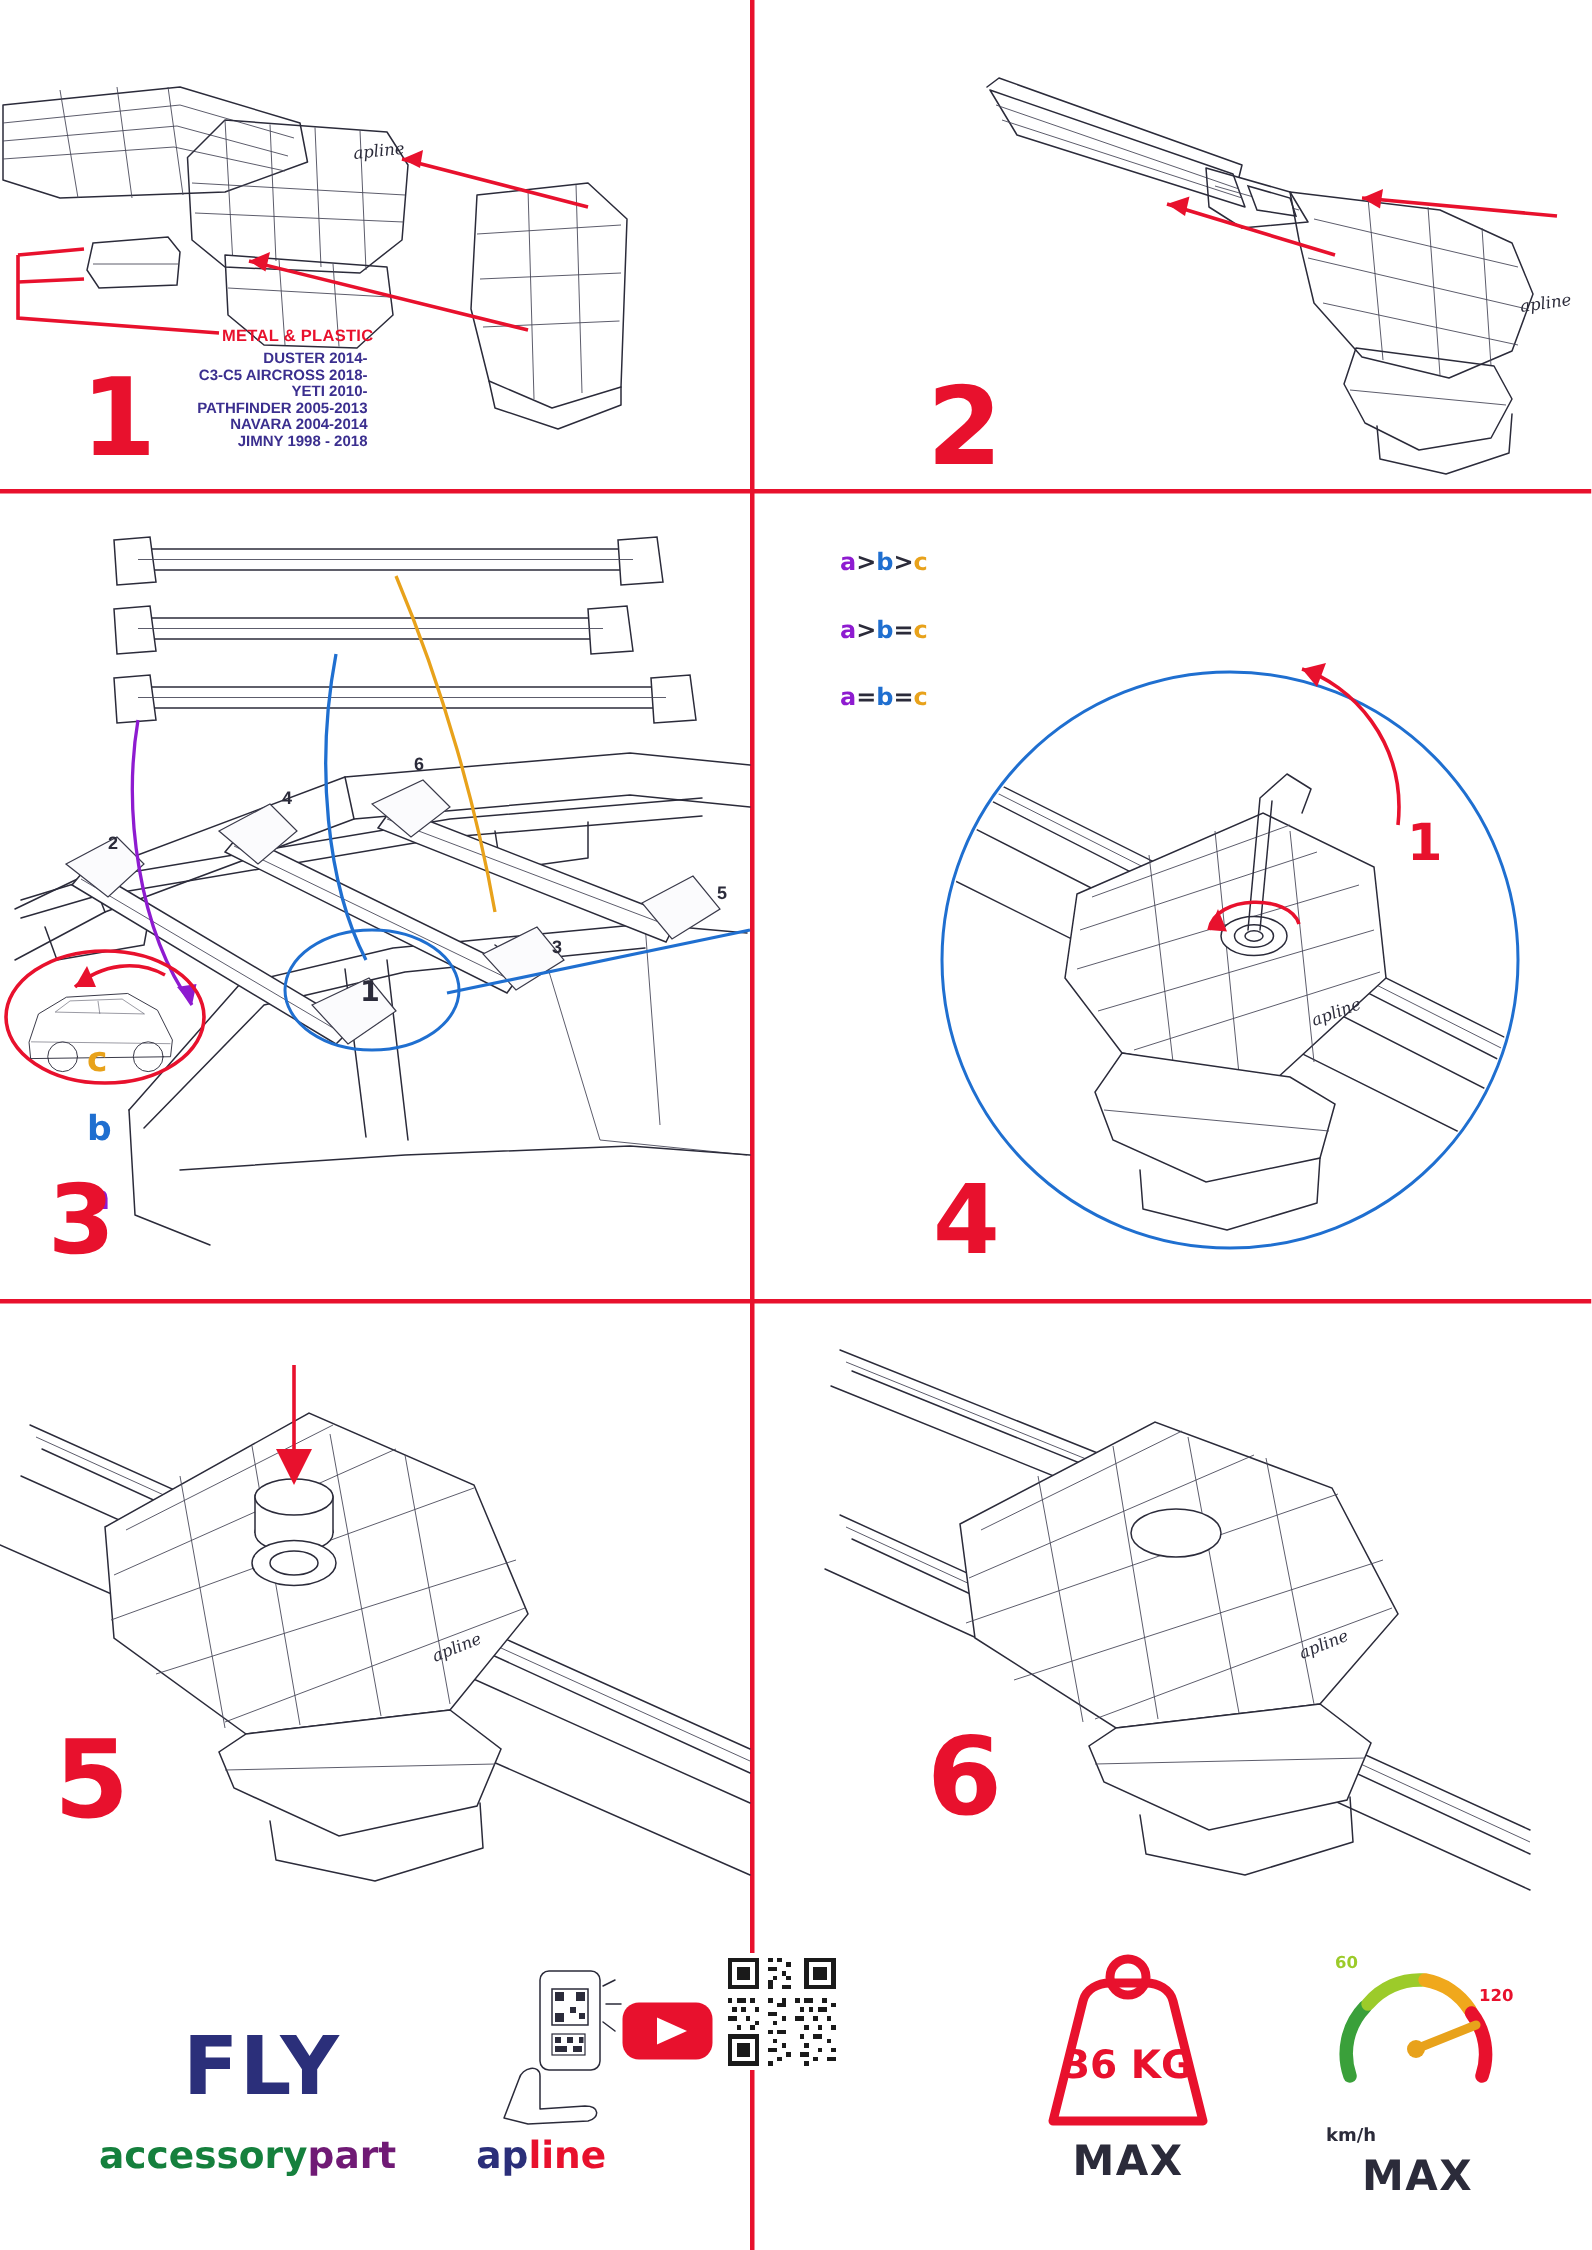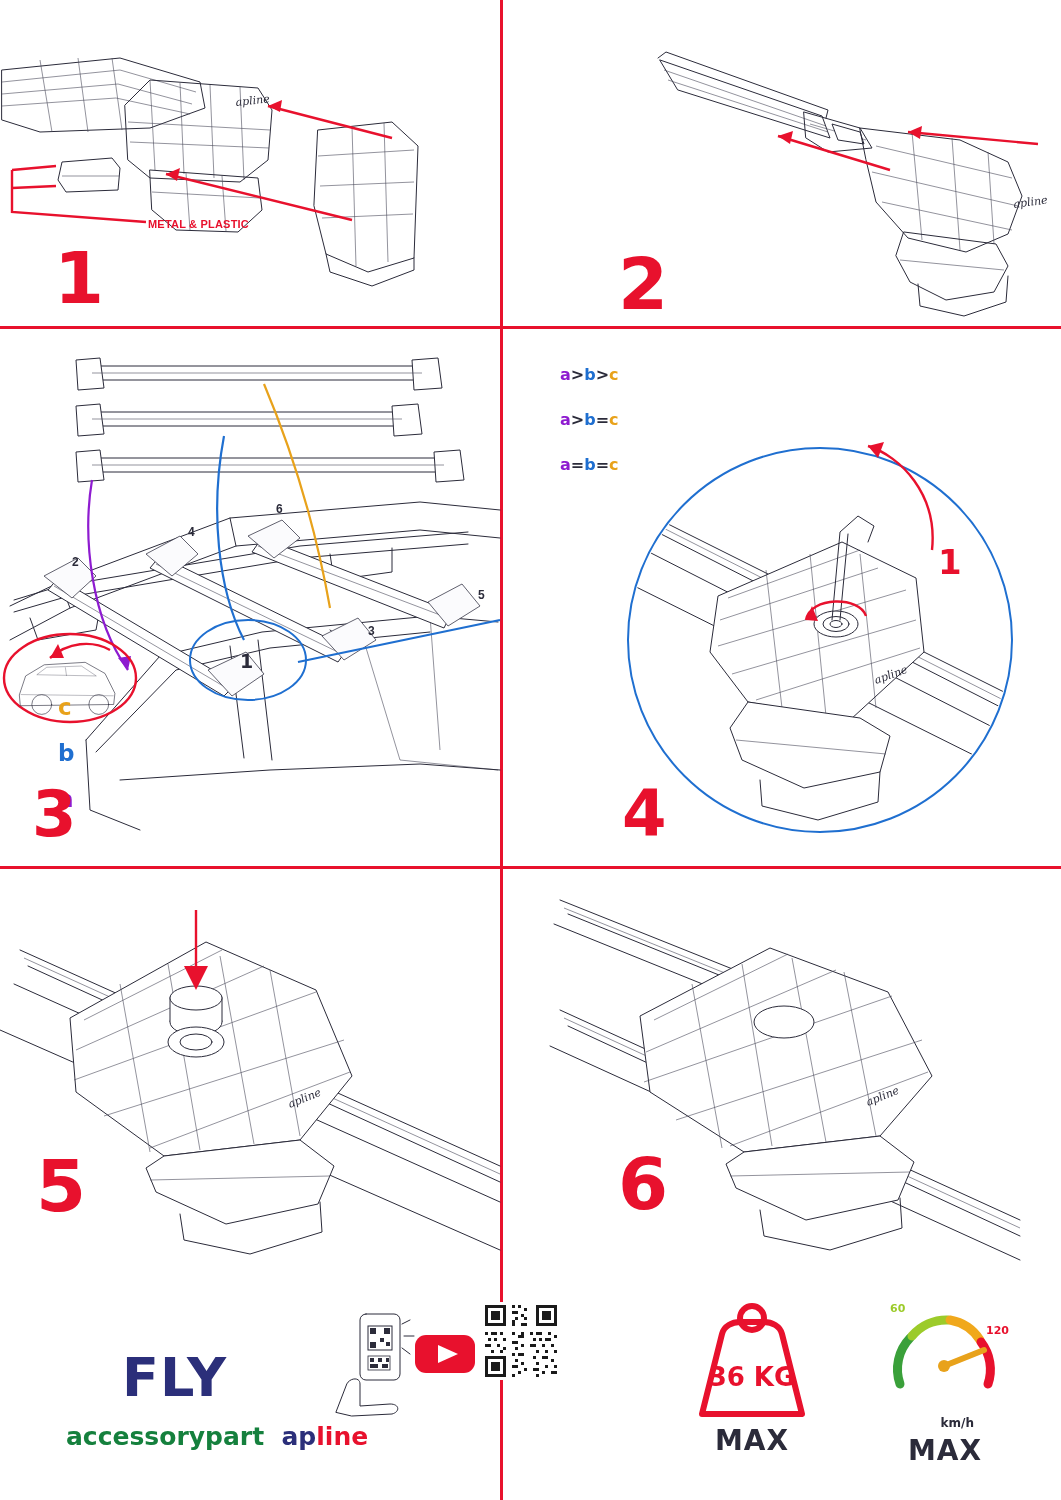--- a/index.html
+++ b/index.html
@@ -132,22 +132,22 @@
     letter-spacing:1px;
   }
   .brandline {
     position:absolute;
     font-family:"DejaVu Sans", sans-serif;
     font-size:25px;
     font-weight:700;
     white-space:nowrap;
   }
   .brandline .accessory { color:#15803d; }
-  .brandline .part { color:#15803d; }
-  .brandline .ap { color:#2b2f7a; }
+  .brandline .part { color:#701a75; }
+  .brandline .ap { color:#2b2f7a;margin-left:36px; }
   .brandline .line { color:#e8112d; }
 
   .logo-ap {
     font-family:"DejaVu Serif", serif;
     font-style:italic;
     font-size:11px;
     fill:#2b2b3a;
   }
 
   
@@ -242,20 +242,28 @@
       <path class="arrow-red" d="M352 210 L166 164"></path>
       <polygon points="166,164 180,158 177,171" fill="#e8112d"></polygon>
 
       <path class="arrow-red" d="M12 160 L12 202 L146 212" stroke-width="1.6"></path>
       <path class="arrow-red" d="M12 160 L56 156" stroke-width="1.6"></path>
       <path class="arrow-red" d="M12 178 L56 176" stroke-width="1.6"></path>
     </svg>
 
     <div class="mp-title" style="left:148px; top:208px;">METAL &amp; PLASTIC</div>
 
+    <div class="mp-list" style="left:0px; top:224px; width:245px;">
+      <div>DUSTER 2014-</div>
+      <div>C3-C5 AIRCROSS 2018-</div>
+      <div>YETI 2010-</div>
+      <div>PATHFINDER 2005-2013</div>
+      <div>NAVARA 2004-2014</div>
+      <div>JIMNY 1998 - 2018</div>
+    </div>
 
     <div class="stepnum big" style="left:54px; top:232px;">1</div>
   </div>
 
   <div class="panel" style="left:560px; top:20px; width:500px; height:300px;">
     <svg width="500" height="300" viewBox="0 0 500 300">
 
       <g>
         <path class="ln" d="M100 40 L262 96 L270 118 L118 70 Z"></path>
         <path class="ln-thin" d="M104 50 L266 106"></path>
@@ -649,16 +657,16 @@
   <svg class="qr" style="left:880px; top:1298px;" width="130" height="120" viewBox="0 0 130 120">
     <path d="M20 86 A 45 45 0 0 1 30 40" fill="none" stroke="#3aa03a" stroke-width="9" stroke-linecap="round"></path>
     <path d="M32 38 A 45 45 0 0 1 68 22" fill="none" stroke="#9ccb2a" stroke-width="9" stroke-linecap="round"></path>
     <path d="M70 22 A 45 45 0 0 1 100 42" fill="none" stroke="#f0a81c" stroke-width="9" stroke-linecap="round"></path>
     <path d="M101 44 A 45 45 0 0 1 108 86" fill="none" stroke="#e8112d" stroke-width="9" stroke-linecap="round"></path>
     <circle cx="64" cy="68" r="6" fill="#e8a21b"></circle>
     <path d="M64 68 L104 52" stroke="#e8a21b" stroke-width="6" stroke-linecap="round" fill="none"></path>
     <text class="gaugenum" x="10" y="14" fill="#9ccb2a">60</text>
     <text class="gaugenum" x="106" y="36" fill="#e8112d">120</text>
   </svg>
-  <div class="kmh" style="left:844px; top:1416px; width:130px; text-align:right;">km/h</div>
+  <div class="kmh" style="left:884px; top:1416px; width:130px; text-align:left;">km/h</div>
   <div class="maxtext" style="left:880px; top:1434px; width:130px; text-align:center;">MAX</div>
 
 </div>
 
 </body></html>

